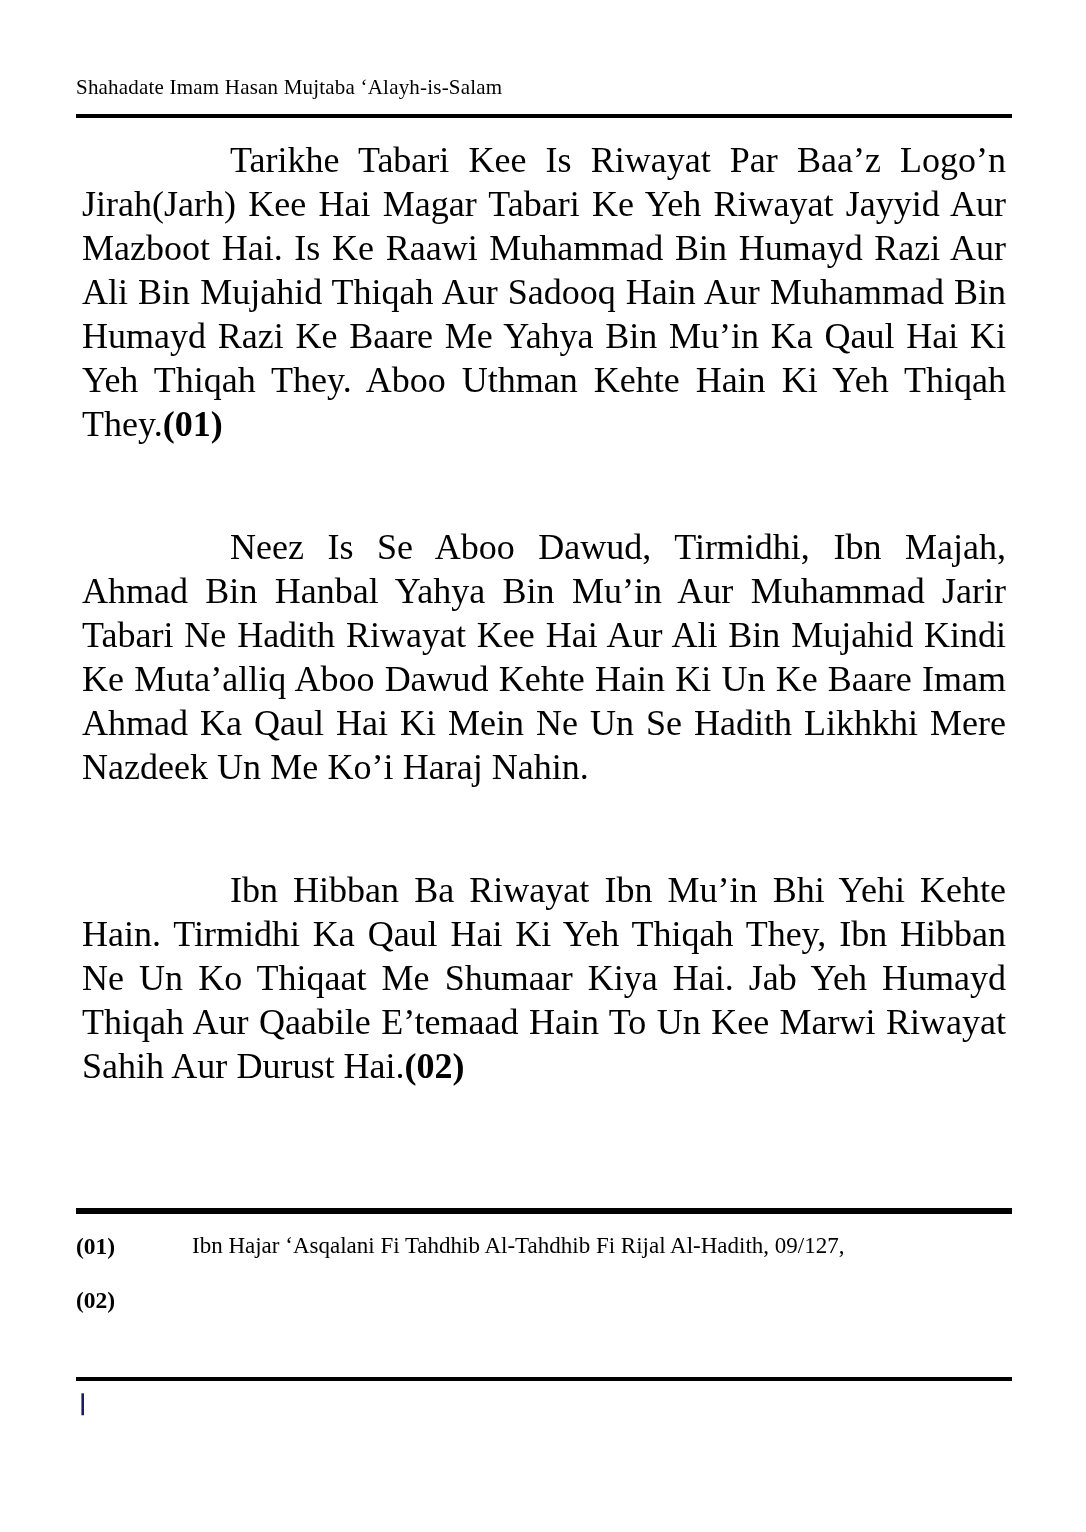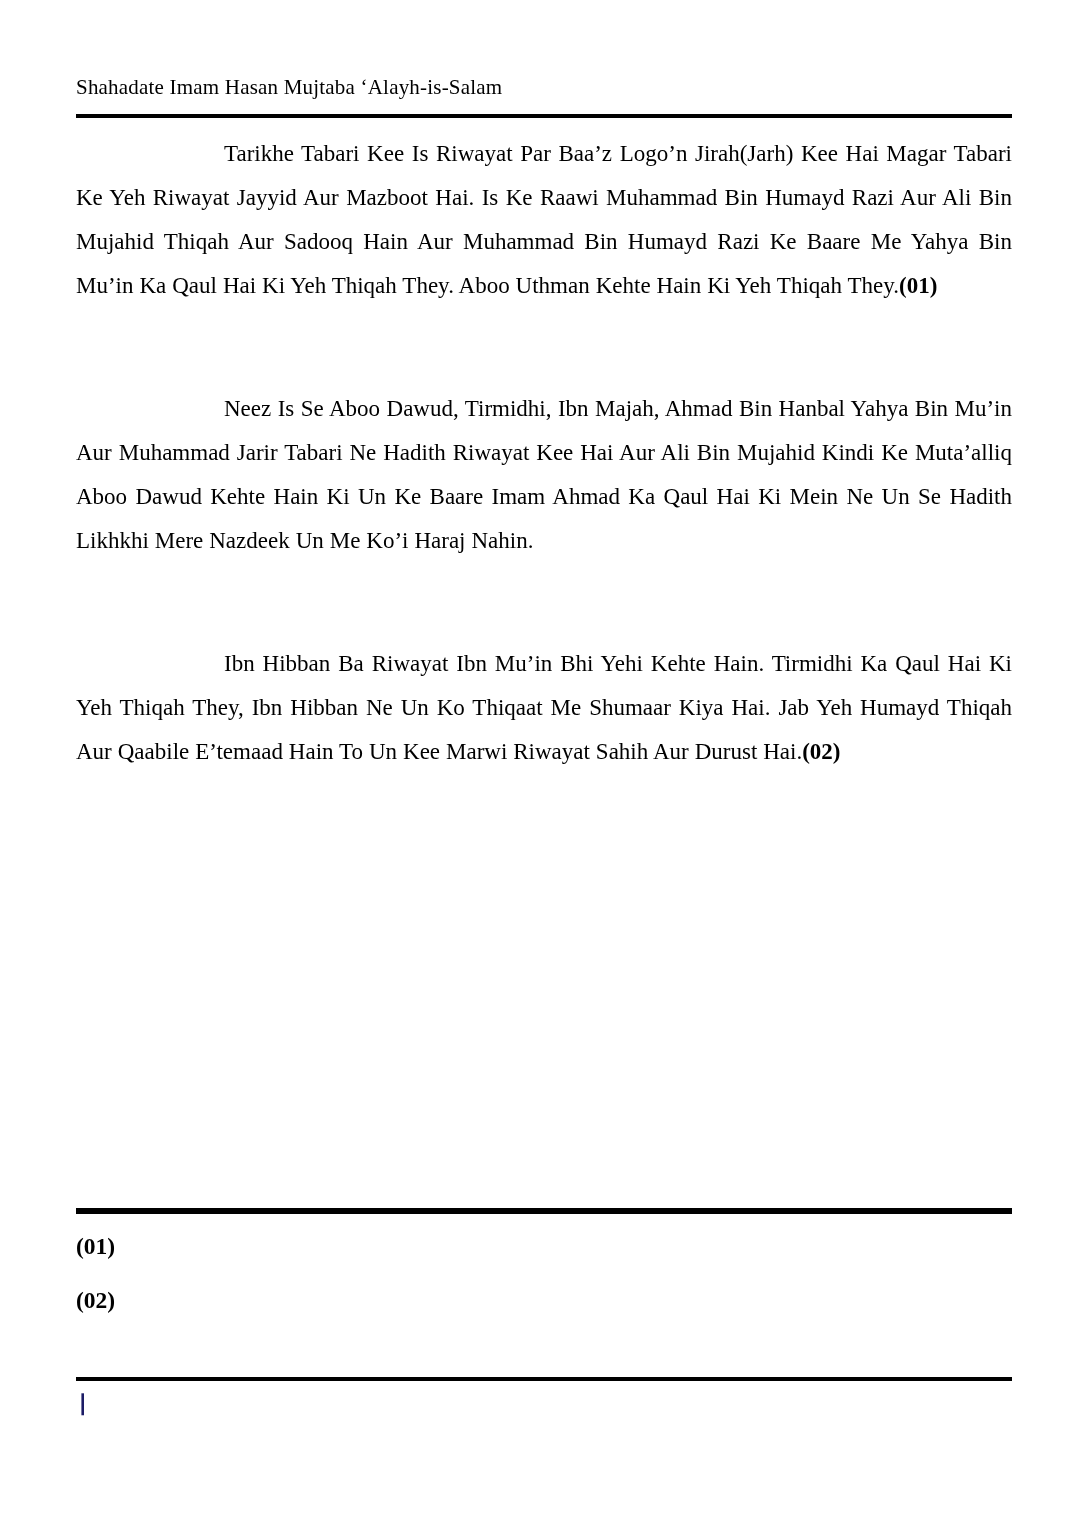--- a/index.html
+++ b/index.html
@@ -40,24 +40,24 @@
   }
 
   
   .body-area {
     position: absolute;
     left: 76px;
     top: 132px;
     width: 936px;
   }
   p.para {
-    margin: 0;
+    margin: 6px;
     text-align: justify;
     text-justify: inter-word;
-    font-size: 23px;
+    font-size: 36px;
     line-height: 44px;
     text-indent: 148px;
     color: #000;
     word-spacing: 0.2px;
   }
   p.para.gap {
     margin-top: 79px;
   }
   p.para.last {
     margin-top: 82px;
@@ -155,20 +155,21 @@
 
 
   </div>
 
   <div class="footnote-rule-top"></div>
 
   <div class="footnotes">
 
     <div class="footnote">
       <div class="fn-marker">(01)</div>
+      <div class="fn-text">Ibn Hajar ‘Asqalani Fi Tahdhib Al-Tahdhib Fi Rijal Al-Hadith, 09/127,</div>
     </div>
 
     <div class="footnote">
       <div class="fn-marker">(02)</div>
     </div>
 
   </div>
 
   <div class="footnote-rule-bottom"></div>
 

